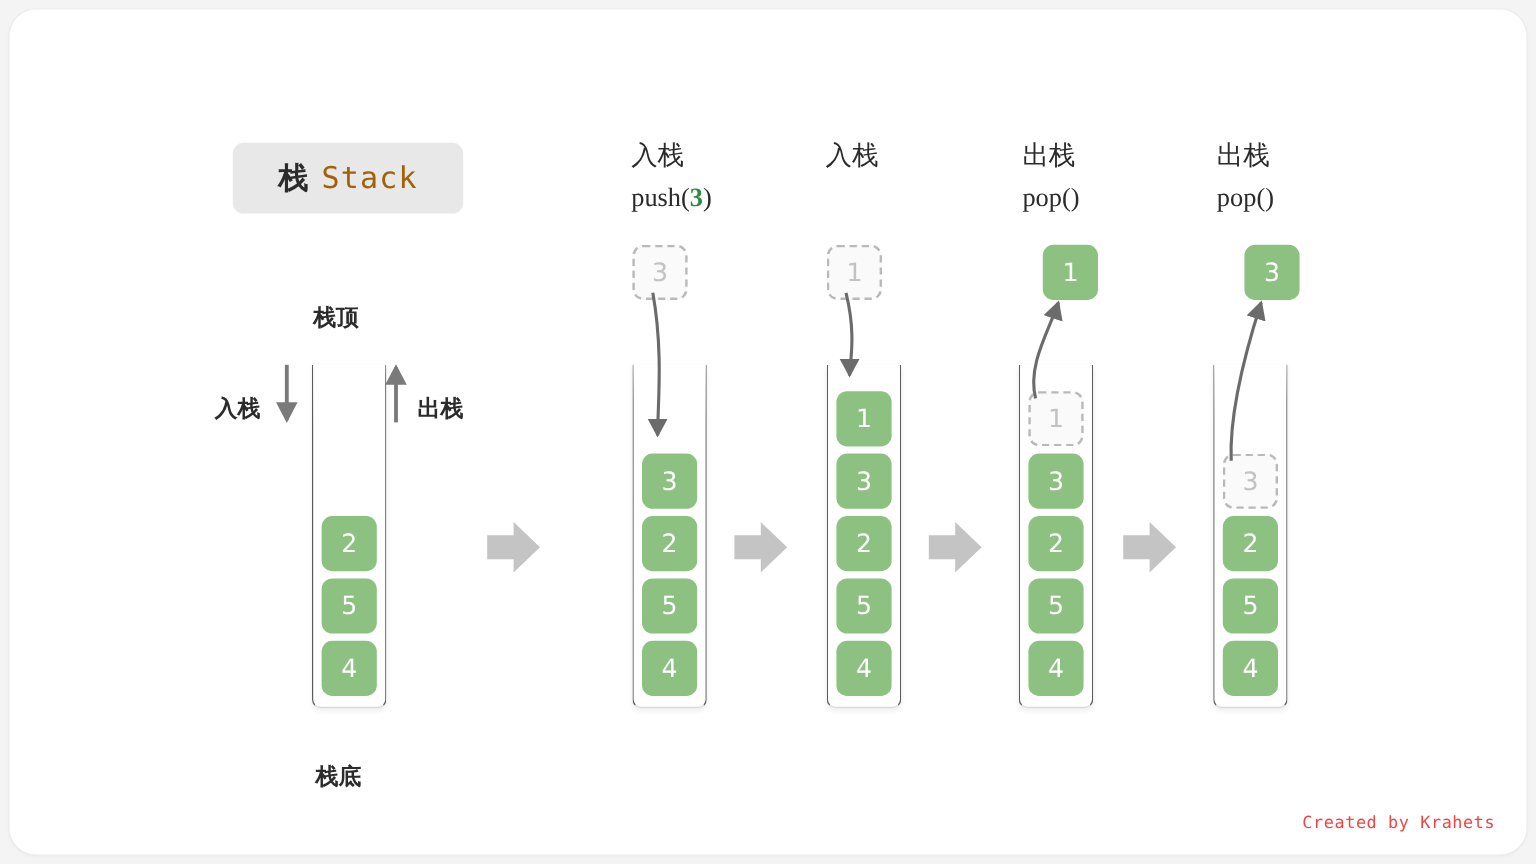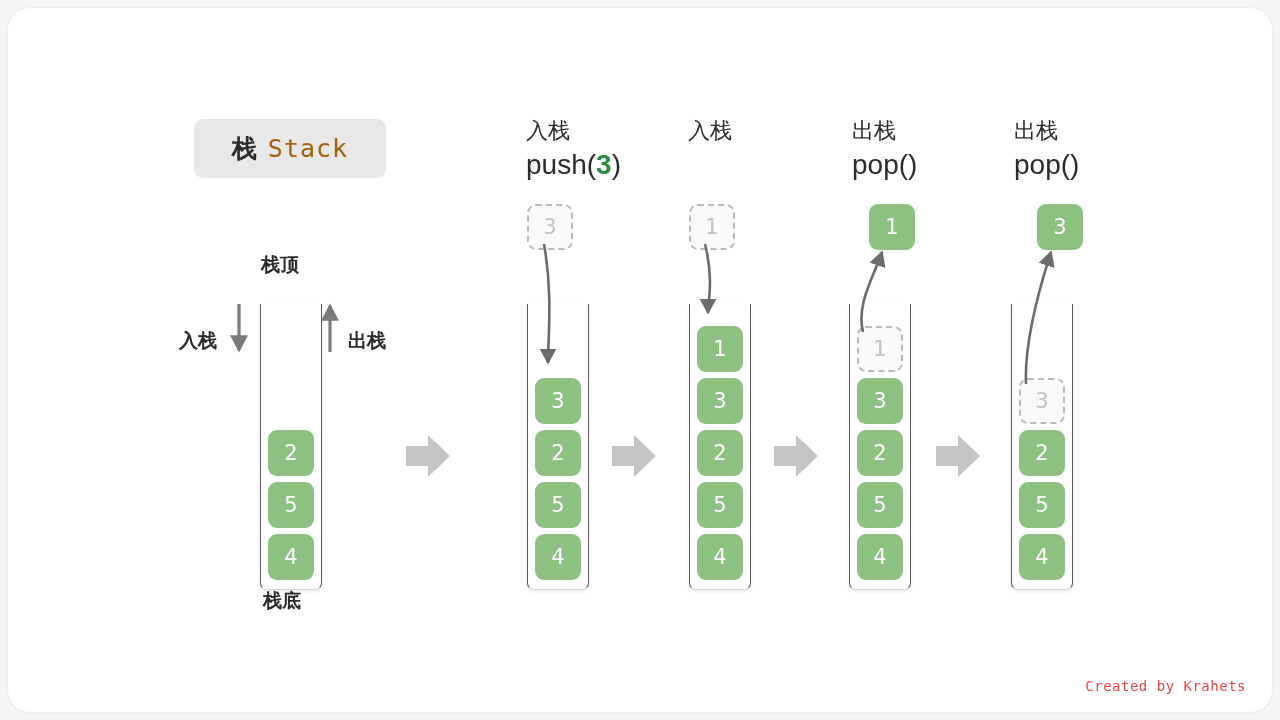--- a/index.html
+++ b/index.html
@@ -124,38 +124,38 @@
     top: 106px;
     width: 170px;
     text-align: left;
   }
   .col-head .cn {
     font-size: 22px;
     color: #2b2b2b;
     line-height: 34px;
   }
   .col-head .code {
-    font-size: 28px;
-    font-family: Liberation Sans, sans-serif;
+    font-size: 22px;
+    font-family: Liberation Serif, serif;
     color: #2b2b2b;
     line-height: 34px;
   }
   .col-head .code .num { color: #2e8b43; font-weight: bold; }
 
   
   .side-label {
     position: absolute;
     font-size: 19px;
     font-weight: bold;
     color: #2b2b2b;
     white-space: nowrap;
     font-family: Liberation Mono, monospace;
   }
   #label-top     { left: 253px; top: 244px; }
-  #label-bottom  { left: 255px; top: 580px; }
+  #label-bottom  { left: 255px; top: 626px; }
   #label-push    { left: 171px; top: 320px; }
   #label-pop     { left: 340px; top: 320px; }
 
   
   #overlay {
     position: absolute;
     left: 0; top: 0;
     width: 1264px; height: 704px;
     pointer-events: none;
   }

